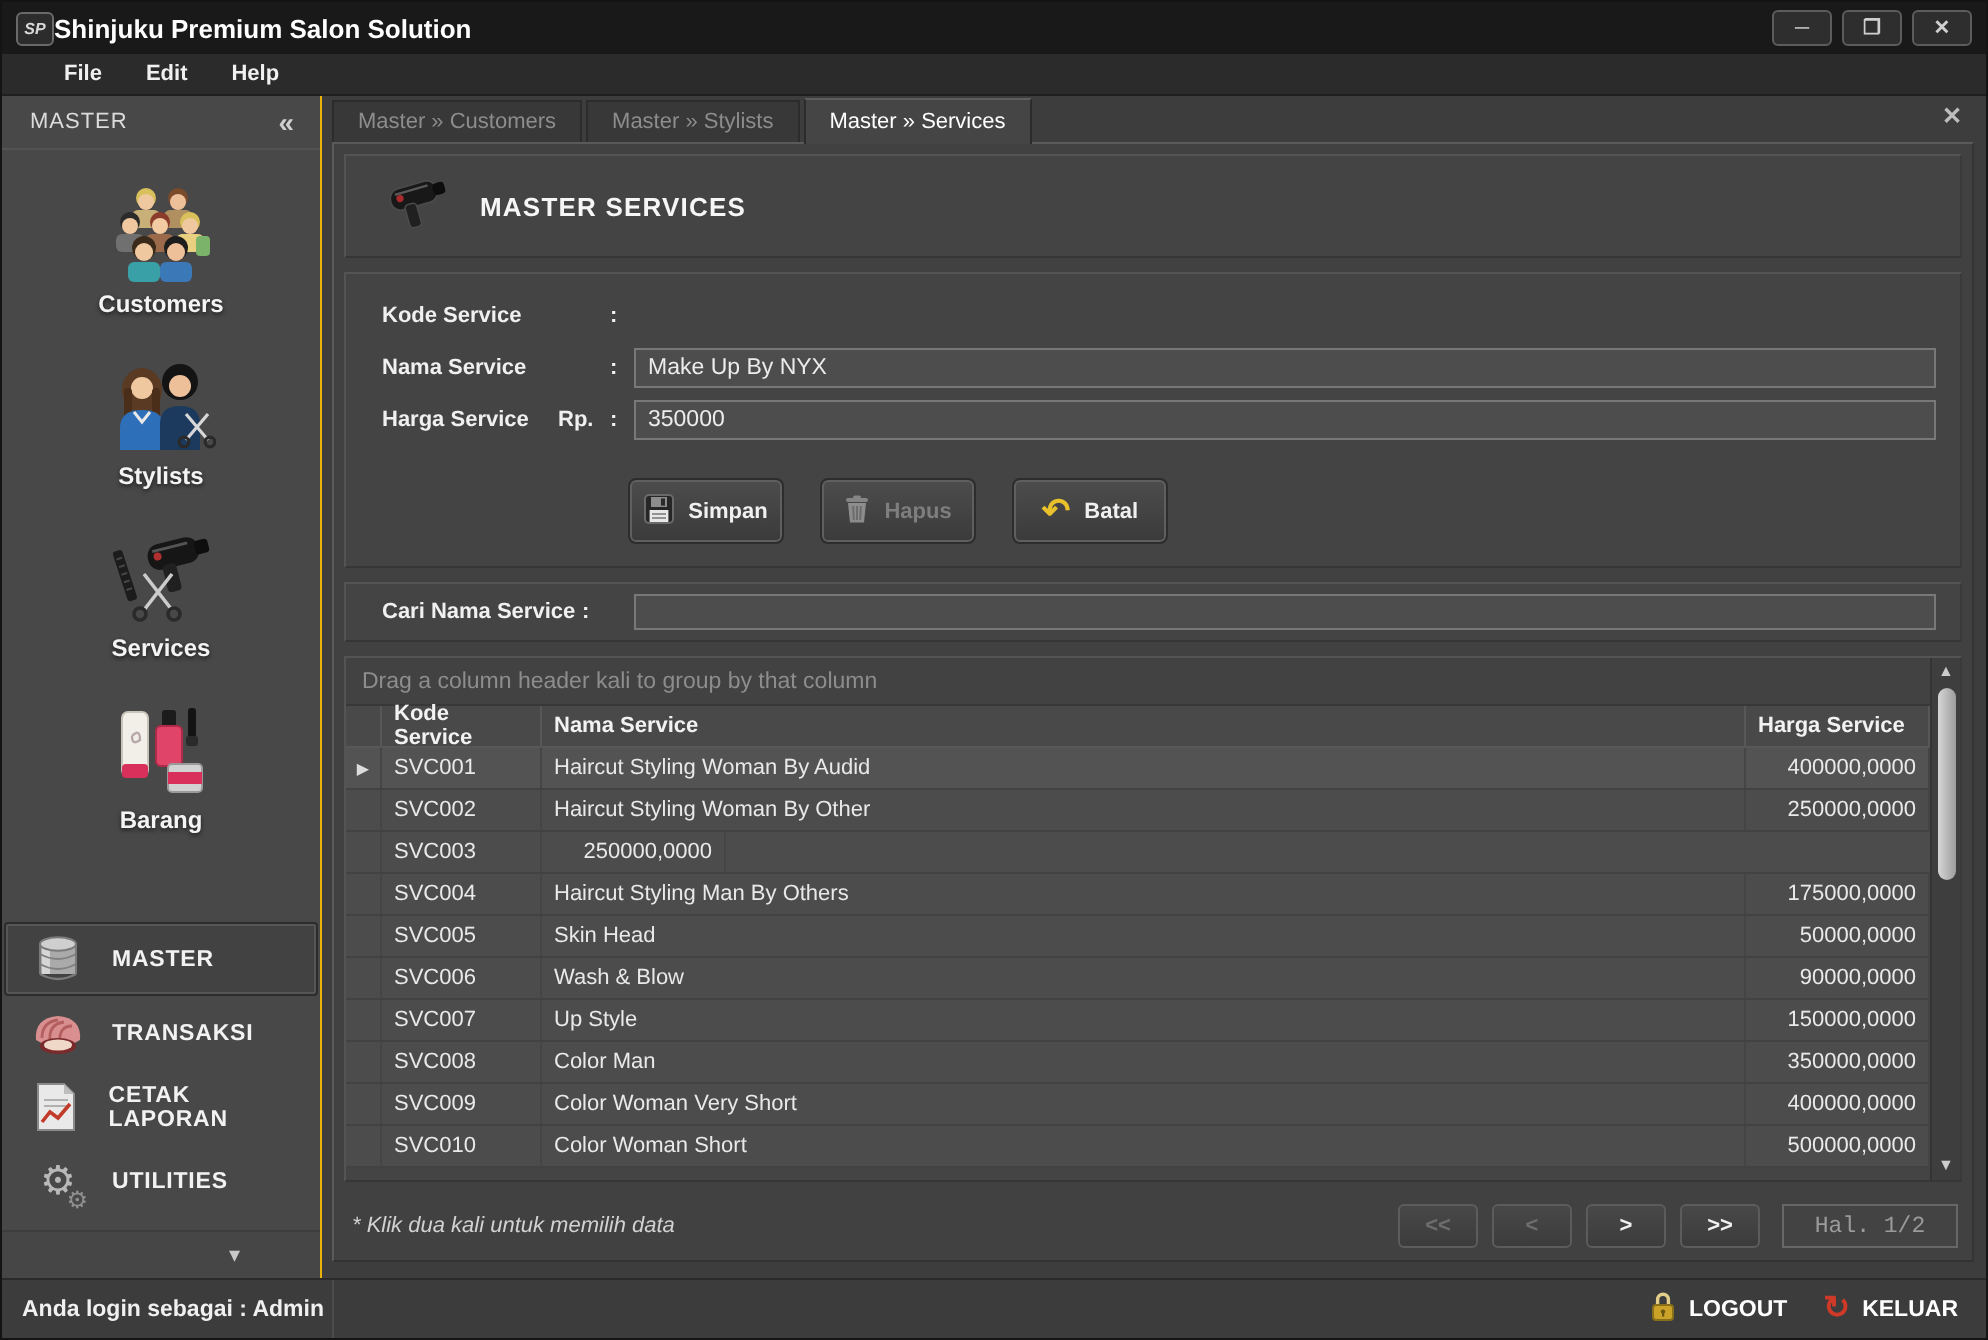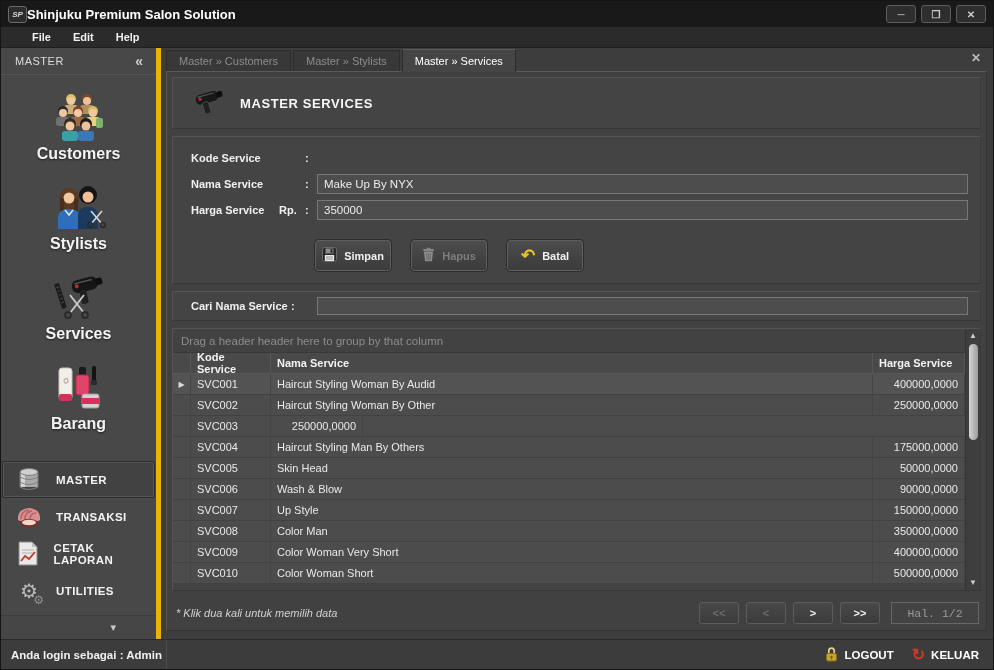--- a/index.html
+++ b/index.html
@@ -15,28 +15,28 @@
   .win-btn { width:30px; height:18px; background:#2e2e2e; border:1px solid #5c5c5c; border-radius:3px; color:#cfcfcf; font-size:10px; font-weight:bold; display:flex; align-items:center; justify-content:center; cursor:default; }
 
   
   .menubar { height:21px; background:#2b2b2b; display:flex; align-items:center; padding-left:20px; border-bottom:1px solid #1f1f1f; flex:none; }
   .menu-item { color:#f0f0f0; font-weight:bold; font-size:11px; padding:2px 11px; }
 
   
   .body { flex:1; display:flex; min-height:0; }
 
   
-  .sidebar { width:160px; background:#484848; border-right:5px solid #eab308; display:flex; flex-direction:column; flex:none; }
+  .sidebar { width:160px; background:#484848; border-right:1px solid #eab308; display:flex; flex-direction:column; flex:none; }
   .sidebar-header { height:27px; display:flex; align-items:center; justify-content:space-between; padding:0 13px 0 14px; border-bottom:1px solid #535353; flex:none; }
   .sidebar-header-label { color:#dcdcdc; font-size:11px; letter-spacing:.5px; }
   .collapse-glyph { color:#cfcfcf; font-size:14px; font-weight:bold; }
   .modules { display:flex; flex-direction:column; align-items:center; padding-top:10px; }
   .module { width:144px; display:flex; flex-direction:column; align-items:center; padding:7px 0 12px; }
   .module-icon { width:54px; height:50px; display:flex; align-items:center; justify-content:center; }
-  .module-label { margin-top:3px; color:#f4f4f4; font-weight:bold; font-size:16px; text-shadow:0 1px 2px #1d1d1d; }
+  .module-label { margin-top:3px; color:#f4f4f4; font-weight:bold; font-size:12px; text-shadow:0 1px 2px #1d1d1d; }
   .navlist { margin-top:auto; display:flex; flex-direction:column; padding:2px 1px; }
   .nav-item { height:37px; display:flex; align-items:center; gap:13px; padding:0 6px 0 12px; border:1px solid transparent; border-radius:2px; }
   .nav-item.selected { background:#424242; border-color:#2c2c2c; box-shadow:inset 0 0 0 1px #565656; }
   .nav-item-label { color:#f2f2f2; font-weight:bold; font-size:11.5px; letter-spacing:.4px; }
   .nav-icon { width:28px; height:26px; display:flex; align-items:center; justify-content:center; position:relative; }
   .gear-big { font-size:20px; color:#b8b8b8; line-height:1; }
   .gear-small { position:absolute; right:-1px; bottom:-2px; font-size:12px; color:#8f8f8f; line-height:1; }
   .sidebar-expander { height:24px; margin-top:4px; background:#464646; border-top:1px solid #3d3d3d; display:flex; align-items:center; justify-content:flex-end; padding-right:40px; color:#c9c9c9; font-size:11px; flex:none; }
 
   
@@ -366,21 +366,21 @@
         </div>
 
         <div class="panel search-panel">
           <span class="search-label">Cari Nama Service</span>
           <span class="search-sep">:</span>
           <input class="text-input search-input" type="text" value="" style="">
         </div>
 
         <div class="panel grid-panel">
           <div class="grid-main">
-            <div class="groupby">Drag a header header here to group by that column</div>
+            <div class="groupby">Drag a column header kali to group by that column</div>
             <div class="grid-header">
               <div class="gh-cell col-ind"></div>
               <div class="gh-cell col-kode">Kode Service</div>
               <div class="gh-cell col-nama">Nama Service</div>
               <div class="gh-cell col-harga">Harga Service</div>
             </div>
             <div class="grid-rows">
               <div class="grid-row current">
                 <div class="gc col-ind">▶</div>
                 <div class="gc col-kode">SVC001</div>

